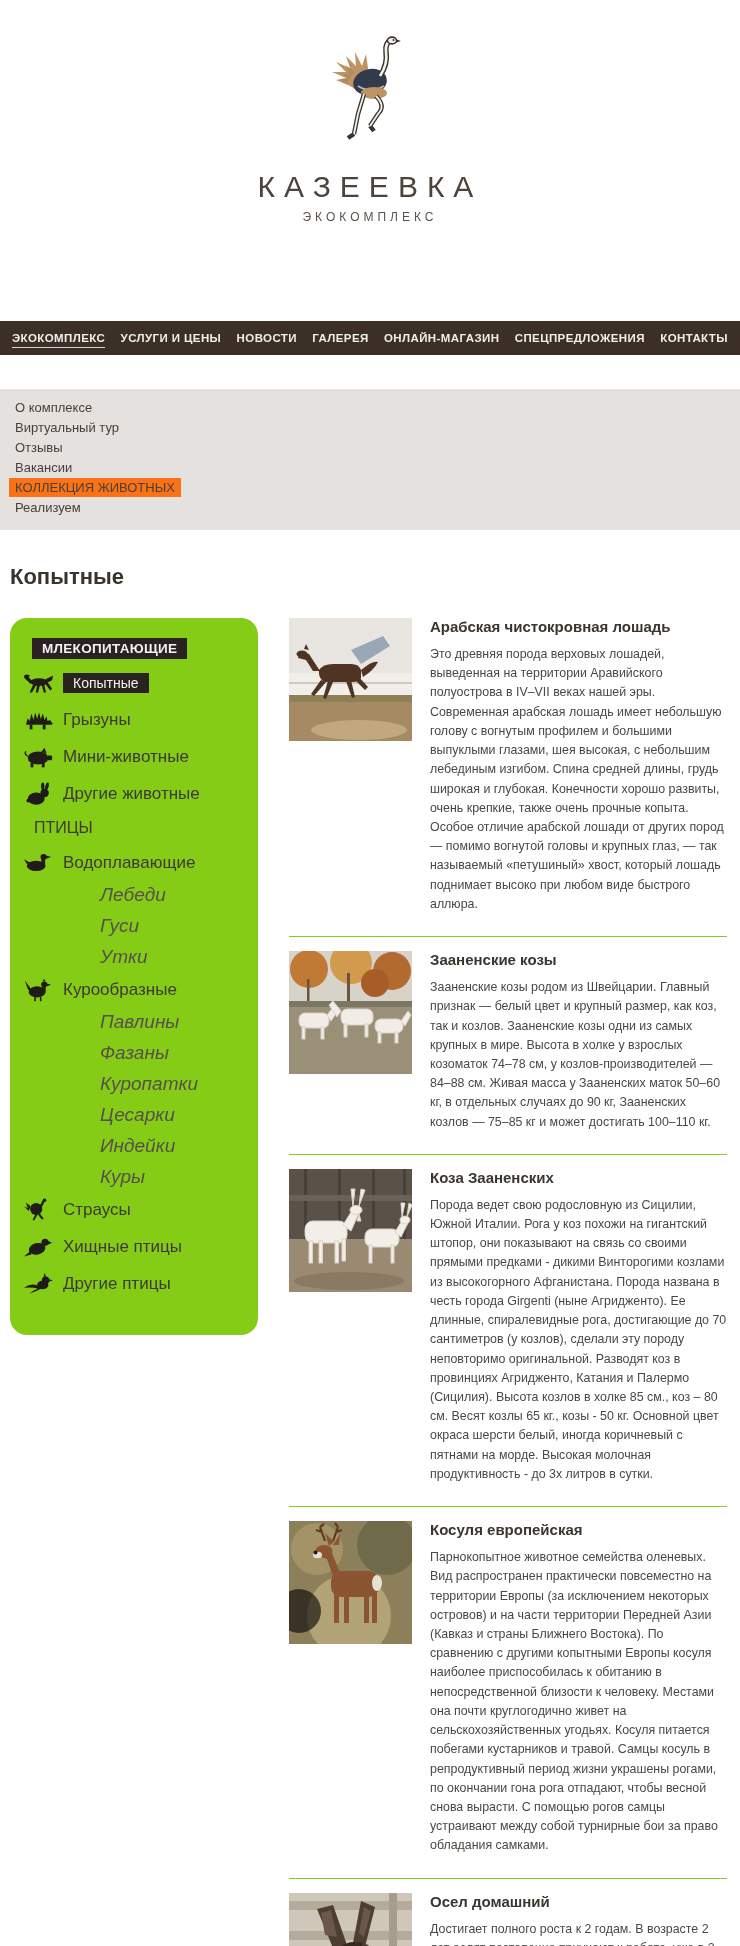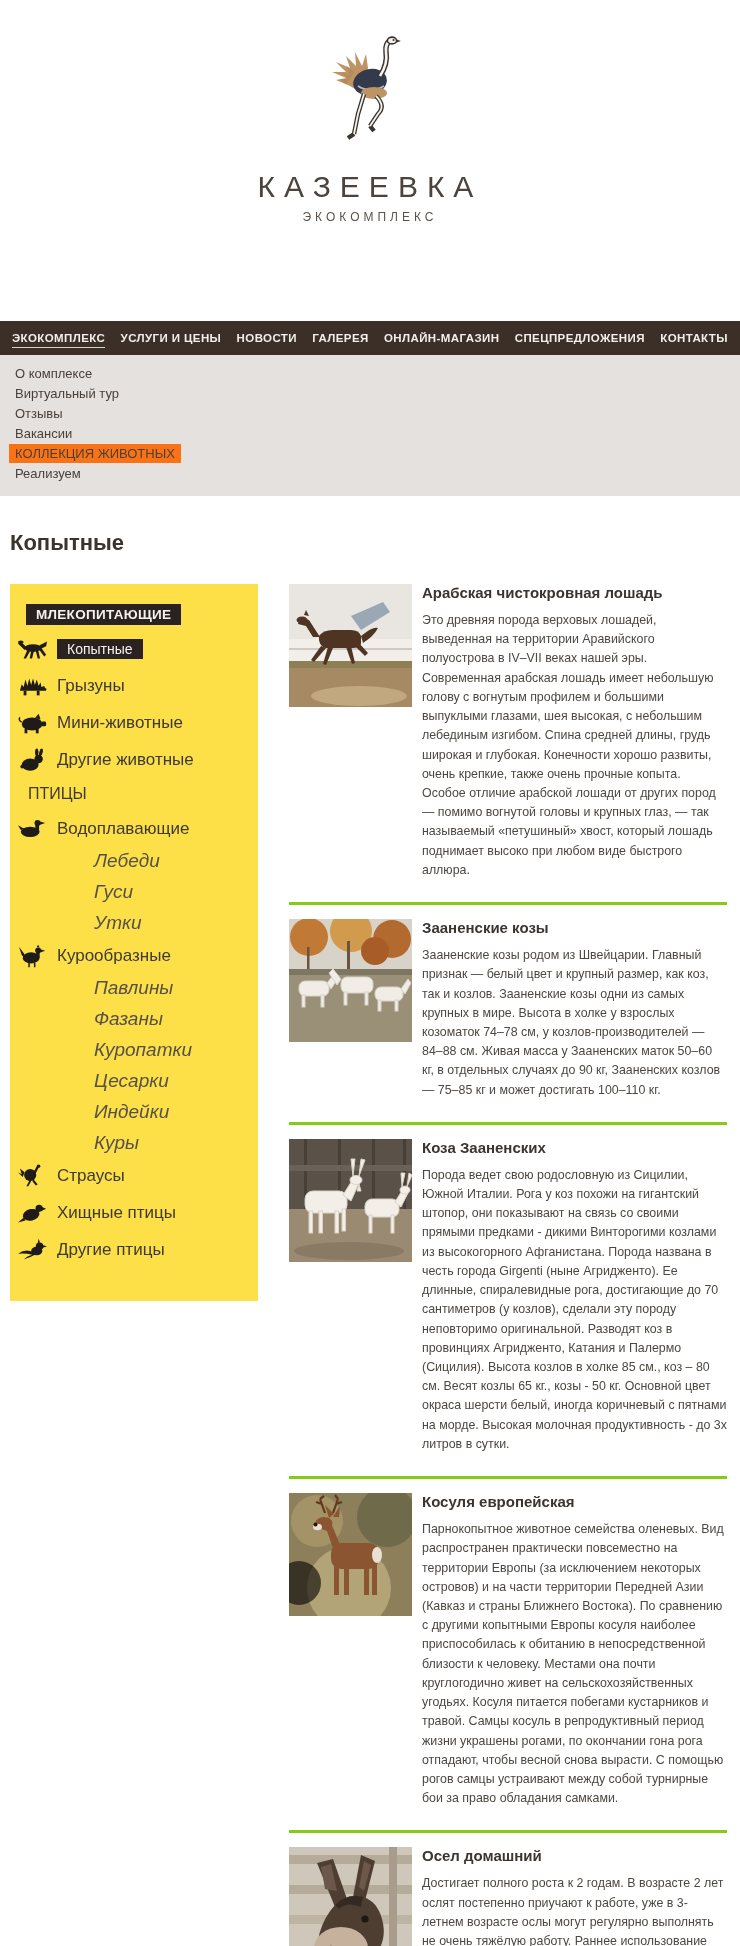--- a/index.html
+++ b/index.html
@@ -11,44 +11,44 @@
   .logo-wrap { display:inline-block; }
   .brand-title { font-size:30px; letter-spacing:9px; color:#4b433c; font-weight:400; margin-top:4px; }
   .brand-tagline { font-size:12px; letter-spacing:4px; color:#5a524b; margin-top:6px; }
 
   
   .main-nav { background:#3b2f28; height:34px; display:flex; align-items:center; justify-content:space-between; padding:0 12px; }
   .main-nav a { color:#f2eeea; text-decoration:none; font-size:11.5px; font-weight:bold; letter-spacing:.4px; padding:3px 0; }
   .main-nav a.active { border-bottom:1px solid #d8d2cc; }
 
   
-  .submenu { background:#e4e1de; padding:9px 0 12px; }
+  .submenu { background:#e4e1de; padding:9px 0 12px;margin-top:34px; }
   .submenu a { display:table; font-size:13px; color:#4a3f38; text-decoration:none; padding:2.5px 6px; margin:0 0 1px 9px; line-height:14px; }
   .submenu a.hl { background:#f97316; }
 
   
   .page-title { font-size:22px; font-weight:bold; color:#3a342e; margin:34px 10px 28px; }
 
   
   .content { display:flex; align-items:flex-start; padding:0 13px 0 10px; margin-bottom:55px; }
 
   
-  .sidebar { flex:0 0 248px; background:#fde047; padding:20px 10px 26px 6px; }
+  .sidebar { flex:0 0 248px; background:#84cc16; padding:20px 10px 26px 12px;border-radius:17px; }
   .side-head-dark { display:inline-block; background:#292220; color:#f4f1ee; font-size:13.5px; font-weight:bold; padding:3px 10px; margin:0 0 12px 10px; letter-spacing:.3px; }
   .side-item { display:flex; align-items:center; margin-bottom:13px; min-height:24px; }
   .side-item .ic { flex:0 0 30px; height:24px; color:#1f1b18; margin-right:9px; margin-left:2px; }
   .side-item a { font-size:17px; color:#3e3933; text-decoration:none; }
   .side-item a.sel { background:#292220; color:#f4f1ee; padding:2px 10px; font-size:14px; }
   .side-birds-title { font-size:16px; color:#3e3933; margin:6px 0 14px 12px; }
   .side-sub { margin:-4px 0 10px 78px; }
   .side-sub a { display:block; font-style:italic; font-size:19px; color:#56504a; text-decoration:none; margin-bottom:9px; }
 
   
   .main-col { flex:1; margin-left:31px; }
-  .entry { display:flex; border-bottom:3px solid #84cc16; padding-bottom:22px; margin-bottom:14px; }
+  .entry { display:flex; border-bottom:1px solid #84cc16; padding-bottom:22px; margin-bottom:14px;gap:8px; }
   .entry:last-child { margin-bottom:0; }
   .photo { flex:0 0 123px; width:123px; height:123px; margin-right:10px; }
   .photo svg { display:block; }
   .entry-body { flex:1; }
   .entry-body h3 { font-size:15px; font-weight:bold; color:#3b3530; margin-bottom:10px; }
   .entry-body p { font-size:12.4px; line-height:1.55; color:#4c4742; }
 </style>
 </head>
 <body>
 

